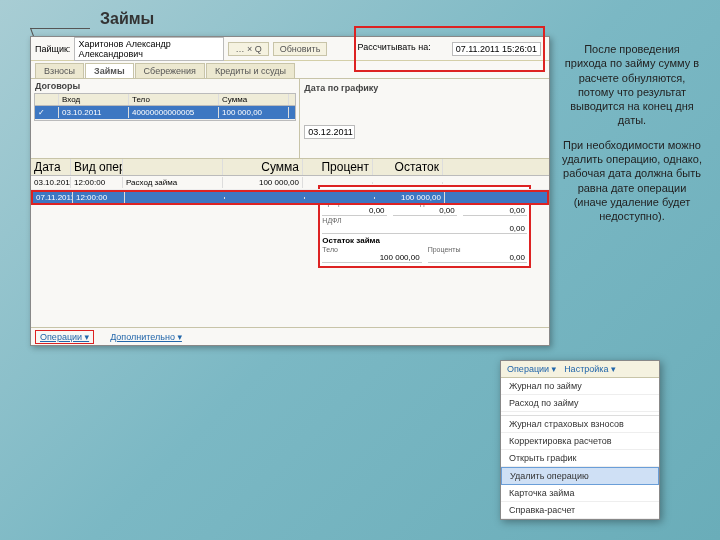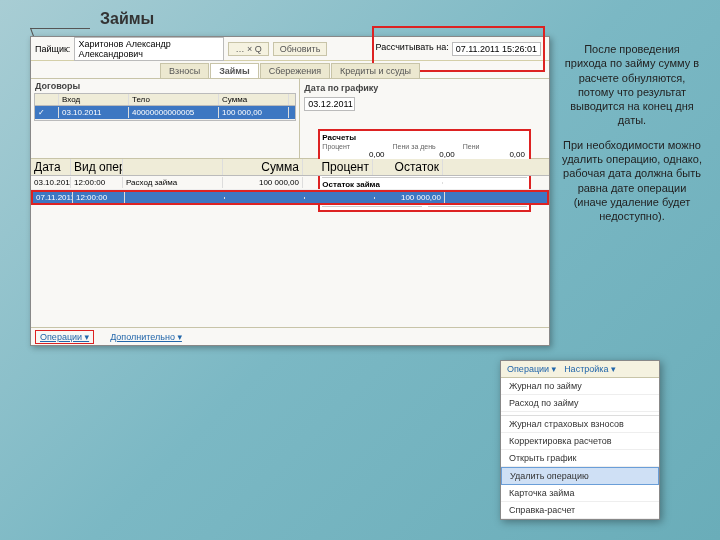--- a/index.html
+++ b/index.html
@@ -52,42 +52,41 @@
     height: 24px; display: flex; align-items: center; gap: 4px;
     padding: 2px 4px; border-bottom: 1px solid #d4cfa8;
     font-size: 9px;
   }
   .tb-btn { padding: 1px 6px; border:1px solid #c8c4a8; background:#f5f2e0; color:#555;}
   .tb-input { border:1px solid #bbb; padding:1px 3px; background:#fff; font-size:9px;}
   .tab-row {
     height: 18px; display:flex; align-items:flex-end; gap:1px;
     padding: 0 4px; border-bottom:1px solid #c8c4a8;
     font-size:9px;
-    justify-content:center;
   }
   .tab { padding:2px 8px; border:1px solid #c8c4a8; border-bottom:none; background:#ece8d0; color:#555;}
   .tab.active { background:#fff; font-weight:bold;}
   .panel-top {
     height: 80px; display:flex; gap:0;
     border-bottom:1px solid #c8c4a8;
   }
   .contracts {
     width: 52%; display:flex; flex-direction:column;
     border-right:1px solid #c8c4a8;
   }
   .sec-label { font-size:9px; font-weight:bold; padding:2px 4px; color:#444;}
   .grid { display:flex; flex-direction:column; border:1px solid #bbb; margin:0 3px; background:#fff; font-size:8px;}
   .grid-head { display:flex; background:#efecd8; border-bottom:1px solid #bbb;}
   .grid-row { display:flex; border-bottom:1px solid #eee; min-height:14px; align-items:center;}
   .grid-row.sel { background:#3d77c2; color:#fff;}
   .cell { padding:1px 3px; border-right:1px solid #ddd; overflow:hidden; white-space:nowrap;}
   .c-narrow { width:24px;}
   .c-med { width:70px;}
   .c-wide { width:90px;}
-  .right-block { width:48%; display:flex; flex-direction:column; padding:2px;}
+  .right-block { width:48%; display:flex; flex-direction:column; padding:2px;gap:28px;}
   .right-block .sec-label { padding-left:2px;}
   .date-pick { display:flex; gap:4px; align-items:center; margin:2px;}
   .calc-box {
     border:2px solid #d22; margin:16px; padding:2px;
     background:#fff; font-size:8px;
   }
   .calc-row { display:flex; gap:6px; margin:1px 0;}
   .calc-cell { flex:1; display:flex; flex-direction:column;}
   .calc-lbl { color:#666; font-size:7px;}
   .calc-val { border-bottom:1px solid #ccc; text-align:right; padding-right:2px;}
@@ -132,21 +131,21 @@
 <div class="decor-corner"></div>
 
 <div class="app-window">
 
   <div class="toolbar">
     <span>Пайщик:</span>
     <span class="tb-input" style="width:150px">Харитонов Александр Александрович</span>
     <span class="tb-btn">… × Q</span>
     <span class="tb-btn">Обновить</span>
     <span class="spacer" style="flex:1"></span>
-    <span style="border:2px solid #d22; padding:14px 2px; display:flex; gap:3px;">
+    <span style="border:2px solid #d22; padding:14px 2px; display:flex; gap:21px;">
       <span>Рассчитывать на:</span>
       <span class="tb-input">07.11.2011 15:26:01</span>
     </span>
   </div>
 
   <div class="tab-row">
     <div class="tab">Взносы</div>
     <div class="tab active">Займы</div>
     <div class="tab">Сбережения</div>
     <div class="tab">Кредиты и ссуды</div>

